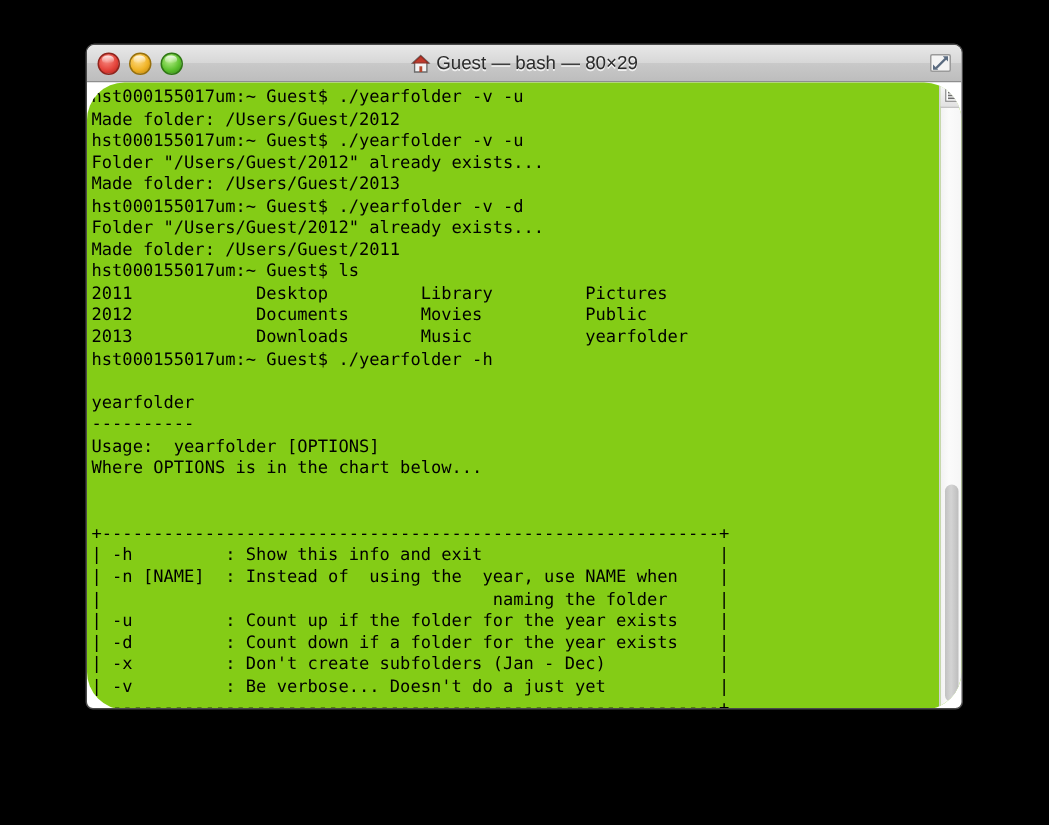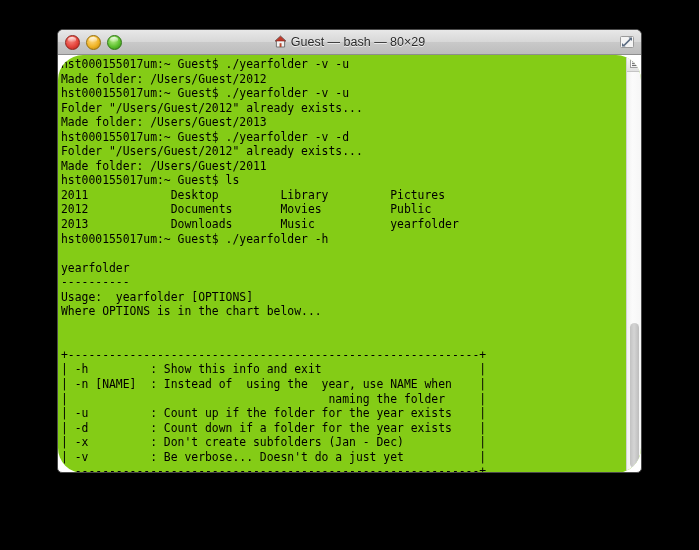--- a/index.html
+++ b/index.html
@@ -77,20 +77,21 @@
   }
 
   #title-center {
     width: 100%;
     text-align: center;
     font-family: "Liberation Sans", sans-serif;
     font-size: 12.5px;
     color: #2b2b2b;
     text-shadow: 0 1px 0 rgba(255,255,255,0.75);
     display: flex;
+    align-items: center;
     justify-content: center;
     gap: 4px;
     white-space: nowrap;
   }
 
   #house-icon { display: block; }
 
   #fullscreen-button {
     position: absolute;
     right: 6px;

